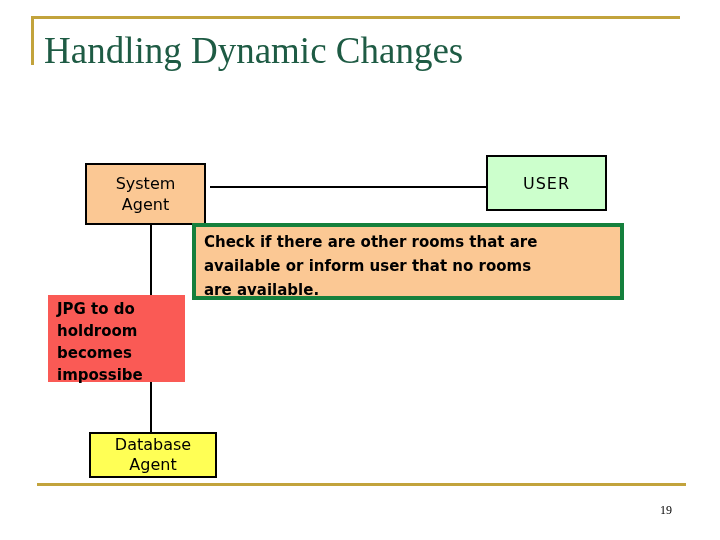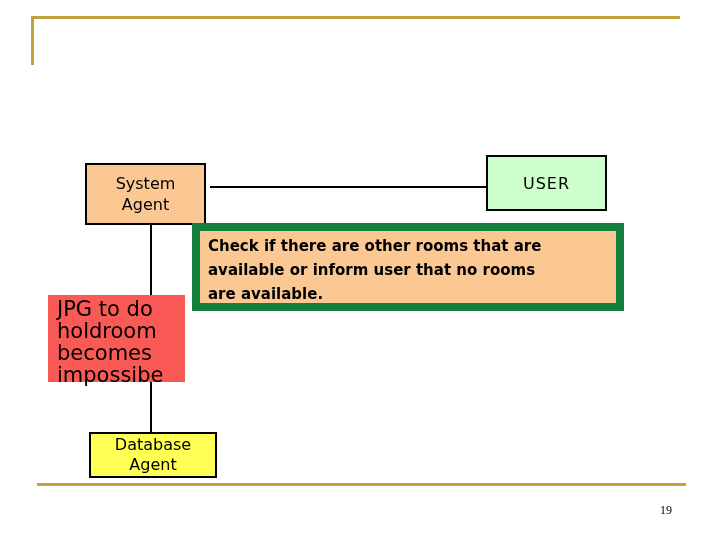--- a/index.html
+++ b/index.html
@@ -43,46 +43,47 @@
   .box-system{left:85px;top:155px;width:121px;height:62px;background:var(--box-peach,#FBC894);margin-top:8px;}
   .box-user{left:486px;top:155px;width:121px;height:56px;background:var(--box-green,#CCFFCC);letter-spacing:1px;}
   .box-db{left:89px;top:432px;width:128px;height:46px;background:var(--box-yellow,#FFFF55);line-height:20px;}
 
   .msg{
     position:absolute;left:258px;top:162px;width:190px;
     font-weight:bold;font-size:15px;line-height:24px;color:#000;
     text-align:left;
   }
   .box-check{
-    position:absolute;left:192px;top:223px;width:432px;height:88px;
+    position:absolute;left:192px;top:223px;width:432px;height:77px;
     background:var(--box-peach,#FBC894);
-    border:8px solid #15803d;
+    border:4px solid #15803d;
     padding:3px 8px;
     font-weight:bold;font-size:15px;line-height:24px;color:#000;
   }
   .box-red{
     position:absolute;left:48px;top:295px;width:137px;height:87px;
     background:var(--box-red,#FA5A55);
     padding:3px 0 0 9px;
-    font-weight:normal;font-size:21px;line-height:22px;color:#000;
+    font-weight:bold;font-size:15px;line-height:22px;color:#000;
   }
   .page-num{
     position:absolute;left:660px;top:503px;
     font-family:"Liberation Serif",serif;
     font-size:12px;color:#000;
   }
 </style>
 </head>
 <body>
 
 <div id="slide">
 
   <div class="gold line-top"></div>
   <div class="gold line-left"></div>
 
+  <div class="title">Handling Dynamic Changes</div>
 
   <div class="conn conn-h"></div>
   <div class="conn conn-v"></div>
 
   <div class="node box-system">
     <span class="pre">System
 Agent</span>
   </div>
 
 

